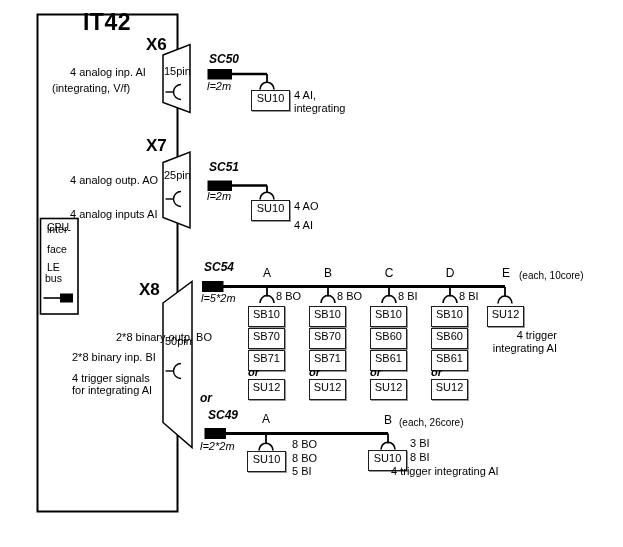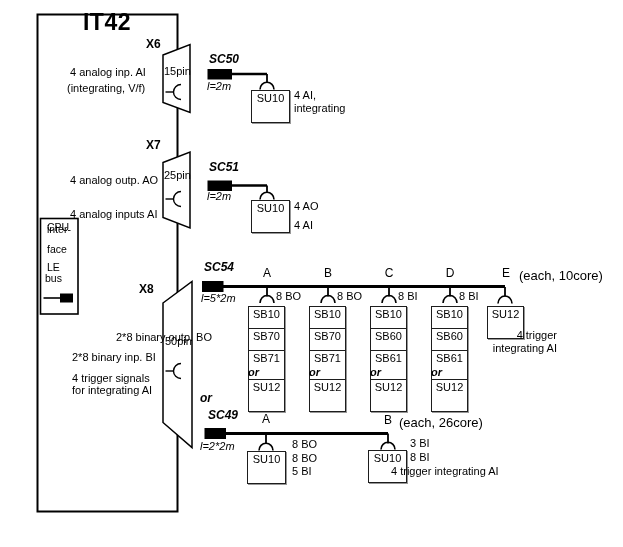--- a/index.html
+++ b/index.html
@@ -4,26 +4,26 @@
 <style>
   html,body { margin:0; padding:0; background:#fff; }
   #stage {
     position:relative; width:623px; height:547px; background:#fff;
     font-family:"Liberation Sans", sans-serif; color:#000; overflow:hidden;
   }
   #art { position:absolute; left:0; top:0; }
   .t { position:absolute; font-size:11px; line-height:13px; white-space:nowrap; color:#000; }
   .i  { font-style:italic; }
   .bi { font-weight:bold; font-style:italic; font-size:12px; }
-  .xlbl { font-weight:bold; font-size:12px; }
+  .xlbl { font-weight:bold; font-size:17px; }
   .title { font-size:23px; font-weight:bold; letter-spacing:0.5px; text-align:center; }
   .ltr { font-size:12px; text-align:center; width:40px; }
-  .small { font-size:13px; }
+  .small { font-size:10px; }
   .mbox {
-    position:absolute; box-sizing:border-box; width:37px; height:33px;
+    position:absolute; box-sizing:border-box; width:37px; height:21px;
     background:#fff; border:1px solid #1d1d1d; box-shadow:1px 1px 0 #979797;
     font-size:11px; line-height:15px; text-align:center;
   }
   .su { width:39px; }
   .orlbl { font-weight:bold; font-style:italic; font-size:11px; }
   .caption { font-style:italic; font-size:11.5px; }
   .cpuline { font-size:10.5px; line-height:11.5px; }
   .rt { text-align:right; width:80px; }
 </style>
 </head>
@@ -93,21 +93,21 @@
       <path d="M259,450.5 A7,7.2 0 0 1 273,450.5" stroke="#000" stroke-width="1.6" fill="none"></path>
       <path d="M381,449.5 A7,7.2 0 0 1 395,449.5" stroke="#000" stroke-width="1.6" fill="none"></path>
     </g>
   </svg>
 
   <div class="t title" style="left:37px;top:16px;width:140px;">IT42</div>
 
   <div class="t xlbl" style="left:146px;top:38px;">X6</div>
   <div class="t" style="left:164px;top:65px;">15pin</div>
   <div class="t" style="left:70px;top:66px;">4 analog inp. AI</div>
-  <div class="t" style="left:67px;top:82px;">(integrating, V/f)</div>
+  <div class="t" style="left:52px;top:82px;">(integrating, V/f)</div>
 
   <div class="t xlbl" style="left:146px;top:139px;">X7</div>
   <div class="t" style="left:164px;top:169px;">25pin</div>
   <div class="t" style="left:70px;top:174px;">4 analog outp. AO</div>
   <div class="t" style="left:70px;top:188px;margin-top:20px;">4 analog inputs AI</div>
 
   <div class="t cpuline" style="left:47px;top:222px;">CPU</div>
   <div class="t cpuline" style="left:47px;top:224px;text-align:right;">inter-</div>
   <div class="t cpuline" style="left:47px;top:244px;">face</div>
   <div class="t cpuline" style="left:47px;top:262px;">LE</div>

